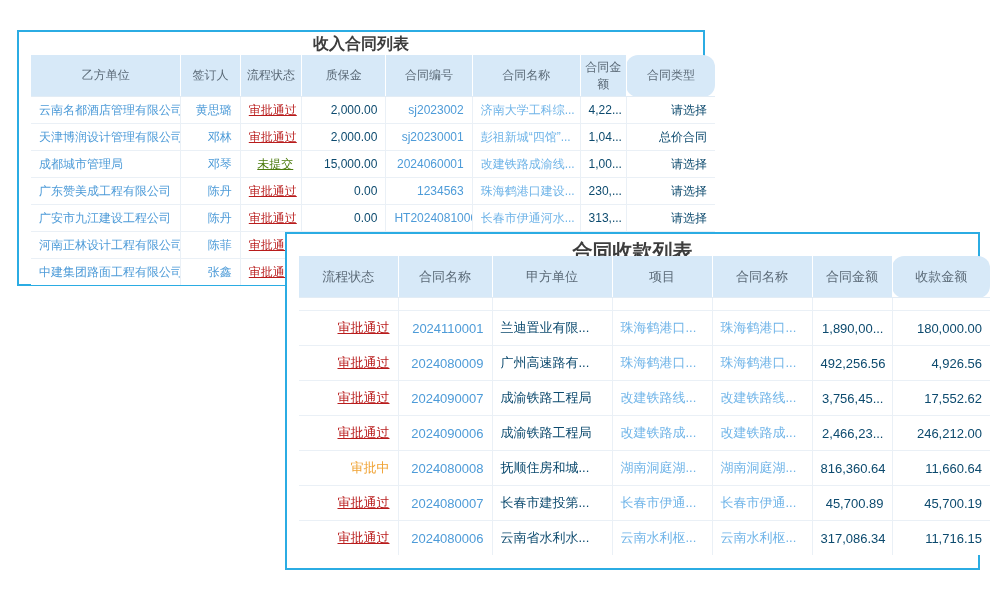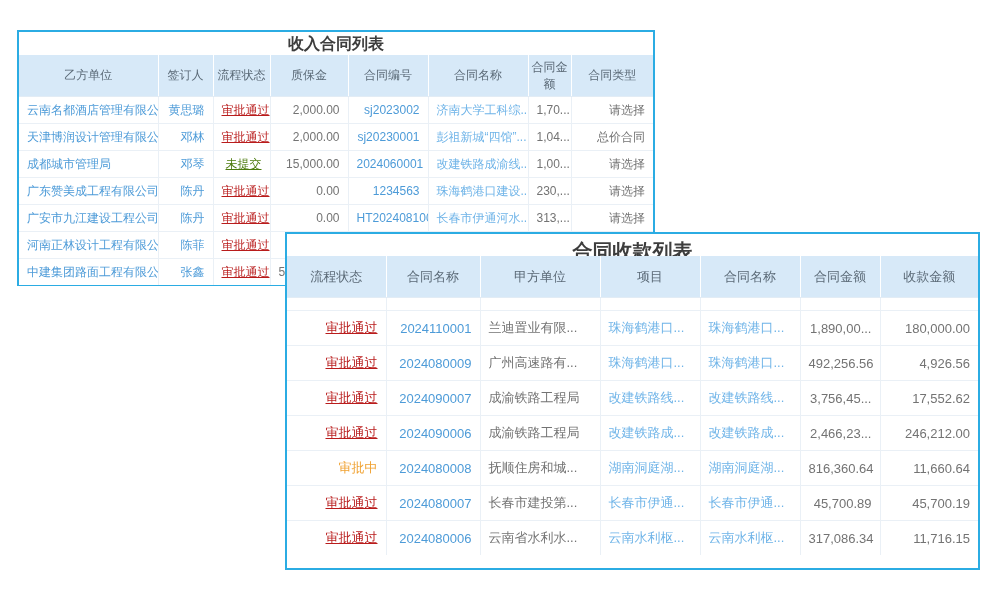--- a/index.html
+++ b/index.html
@@ -8,51 +8,51 @@
     font-family:"Liberation Sans","DejaVu Sans",sans-serif;
     -webkit-font-smoothing:antialiased;
   }
   .tbl{
     position:absolute;background:#fff;border:2px solid #2bace3;box-sizing:border-box;
   }
   .tbl-title{
     text-align:center;font-weight:bold;color:#3d3d3d;background:#fff;
     white-space:nowrap;overflow:hidden;
   }
-  .tbl table{border-collapse:collapse;table-layout:fixed;width:100%;}
+  .tbl table{border-collapse:collapse;table-layout:fixed;width:100%;margin-left:12px;}
   .tbl th{
     background:#d7e9f8;color:#5b6a77;font-weight:400;
     border-right:1px solid #ffffff;border-bottom:1px solid #e2ecf5;
     padding:2px 3px;text-align:center;overflow:hidden;
   }
-  .tbl th:last-child{border-right:none;}
+  .tbl th:last-child{border-right:none;border-radius:12px;}
   .tbl td{
     border-right:1px solid #eaf0f6;border-bottom:1px solid #eaf0f6;
     padding:0 8px;white-space:nowrap;overflow:hidden;background:#fff;
   }
   .tbl td:last-child{border-right:none;}
   .tbl tbody tr:last-child td{border-bottom:none;}
 
-  .tbl1{left:17px;top:30px;width:638px;height:256px;font-size:12px;}
+  .tbl1{left:17px;top:30px;width:688px;height:256px;font-size:12px;}
   .tbl1 .tbl-title{height:23px;line-height:23px;font-size:16px;}
   .tbl1 th{height:37px;font-size:12px;}
   .tbl1 td{height:26px;}
   
   .tbl1 tbody tr:nth-child(7) td:nth-child(4){text-align:left;}
 
   .tbl2{left:285px;top:232px;width:695px;height:338px;font-size:13px;}
   .tbl2 .tbl-title{height:22px;line-height:34px;font-size:20px;}
   .tbl2 th{height:37px;font-size:13px;}
   .tbl2 td{height:34px;}
   .tbl2 tr.empty-row td{height:12px;}
 
   .left{text-align:left}.center{text-align:right}.right{text-align:right}
   .link{color:#4d9bd8;}
   .lightlink{color:#6fb4e8;}
-  .dark{color:#737373;}
+  .dark{color:#0c4a6e;}
   .st-approved{color:#b91c1c;text-decoration:underline;}
   .st-pending{color:#f0a232;}
   .st-draft{color:#4d7c0f;text-decoration:underline;}
 </style>
 </head>
 <body>
 
 <section class="tbl tbl1">
   <div class="tbl-title">收入合同列表</div>
   <table>
@@ -79,21 +79,21 @@
         </tr>
       </thead>
     <tbody id="income-body">
         <tr>
           <td class="link left">云南名都酒店管理有限公司</td>
           <td class="link center">黄思璐</td>
           <td class="center st-approved">审批通过</td>
           <td class="dark right">2,000.00</td>
           <td class="link center">sj2023002</td>
           <td class="lightlink left">济南大学工科综...</td>
-          <td class="dark left">1,70...</td>
+          <td class="dark left">4,22...</td>
           <td class="dark center">请选择</td>
         </tr>
         <tr>
           <td class="link left">天津博润设计管理有限公司</td>
           <td class="link center">邓林</td>
           <td class="center st-approved">审批通过</td>
           <td class="dark right">2,000.00</td>
           <td class="link center">sj20230001</td>
           <td class="lightlink left">彭祖新城“四馆”...</td>
           <td class="dark left">1,04...</td>

